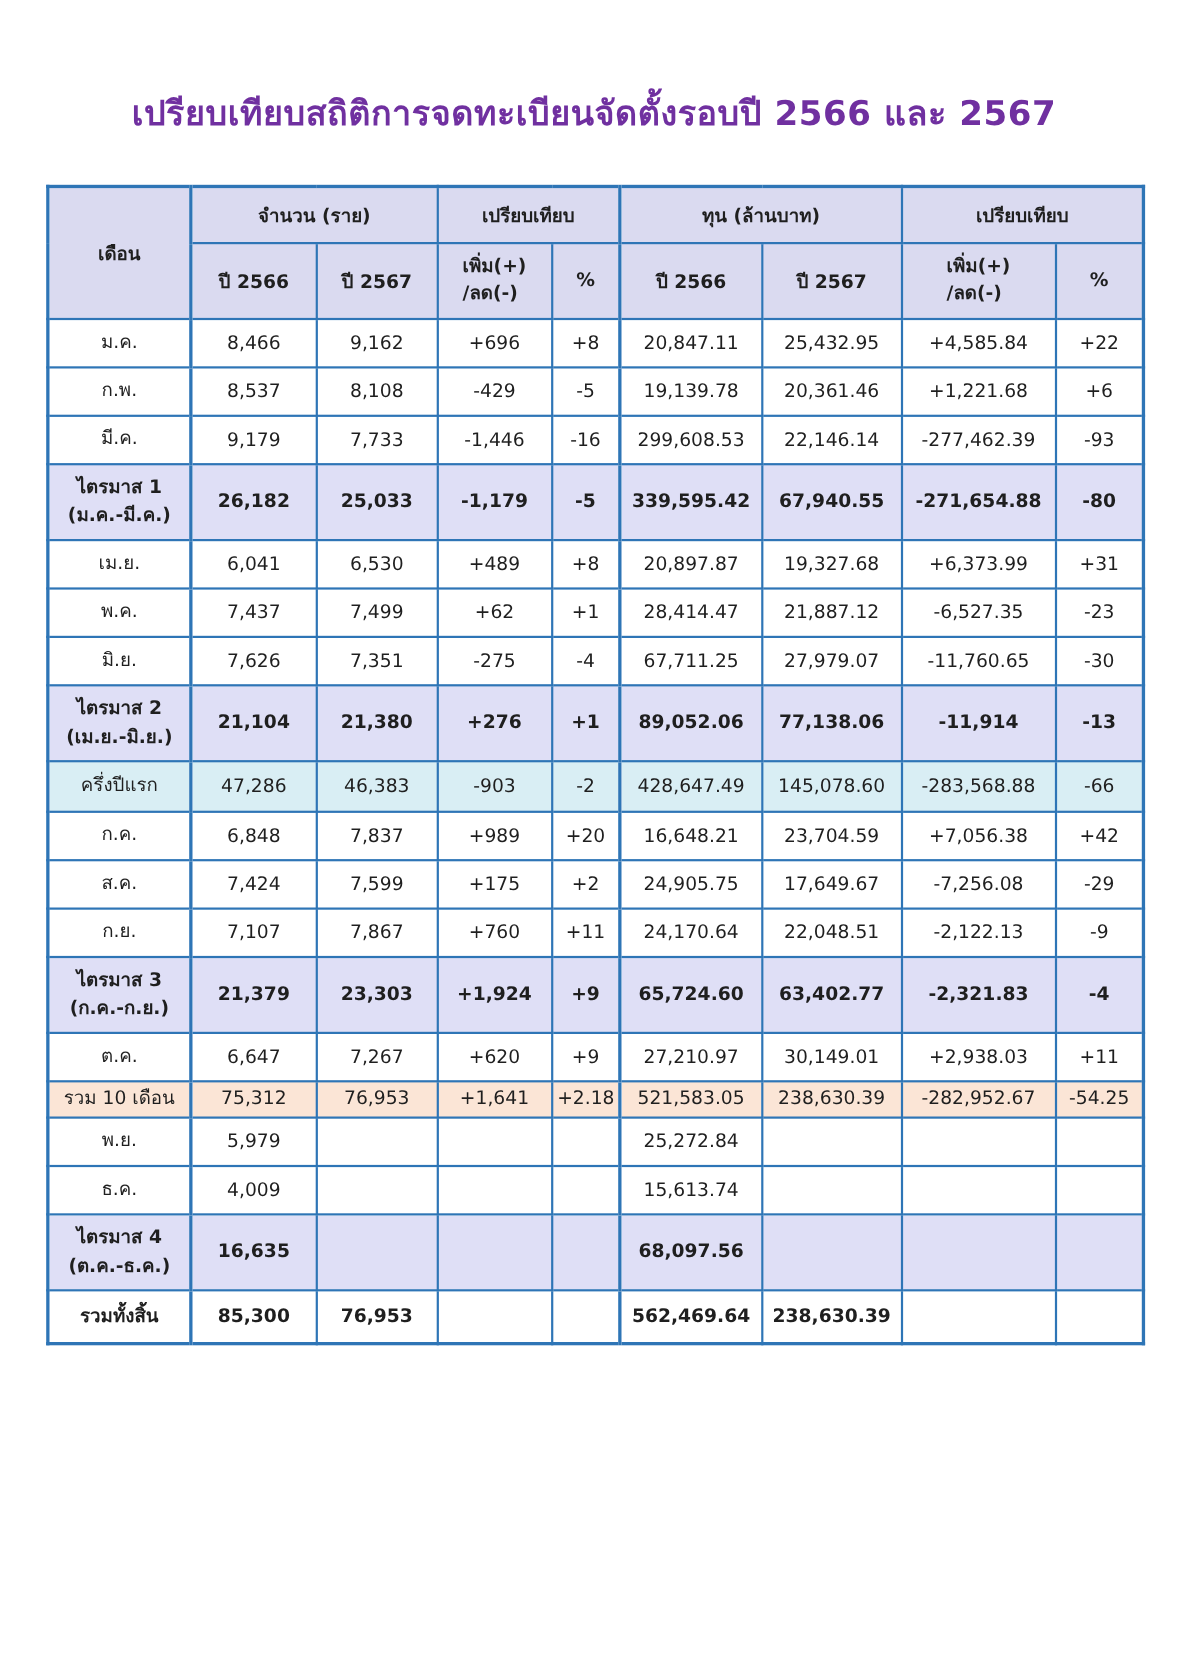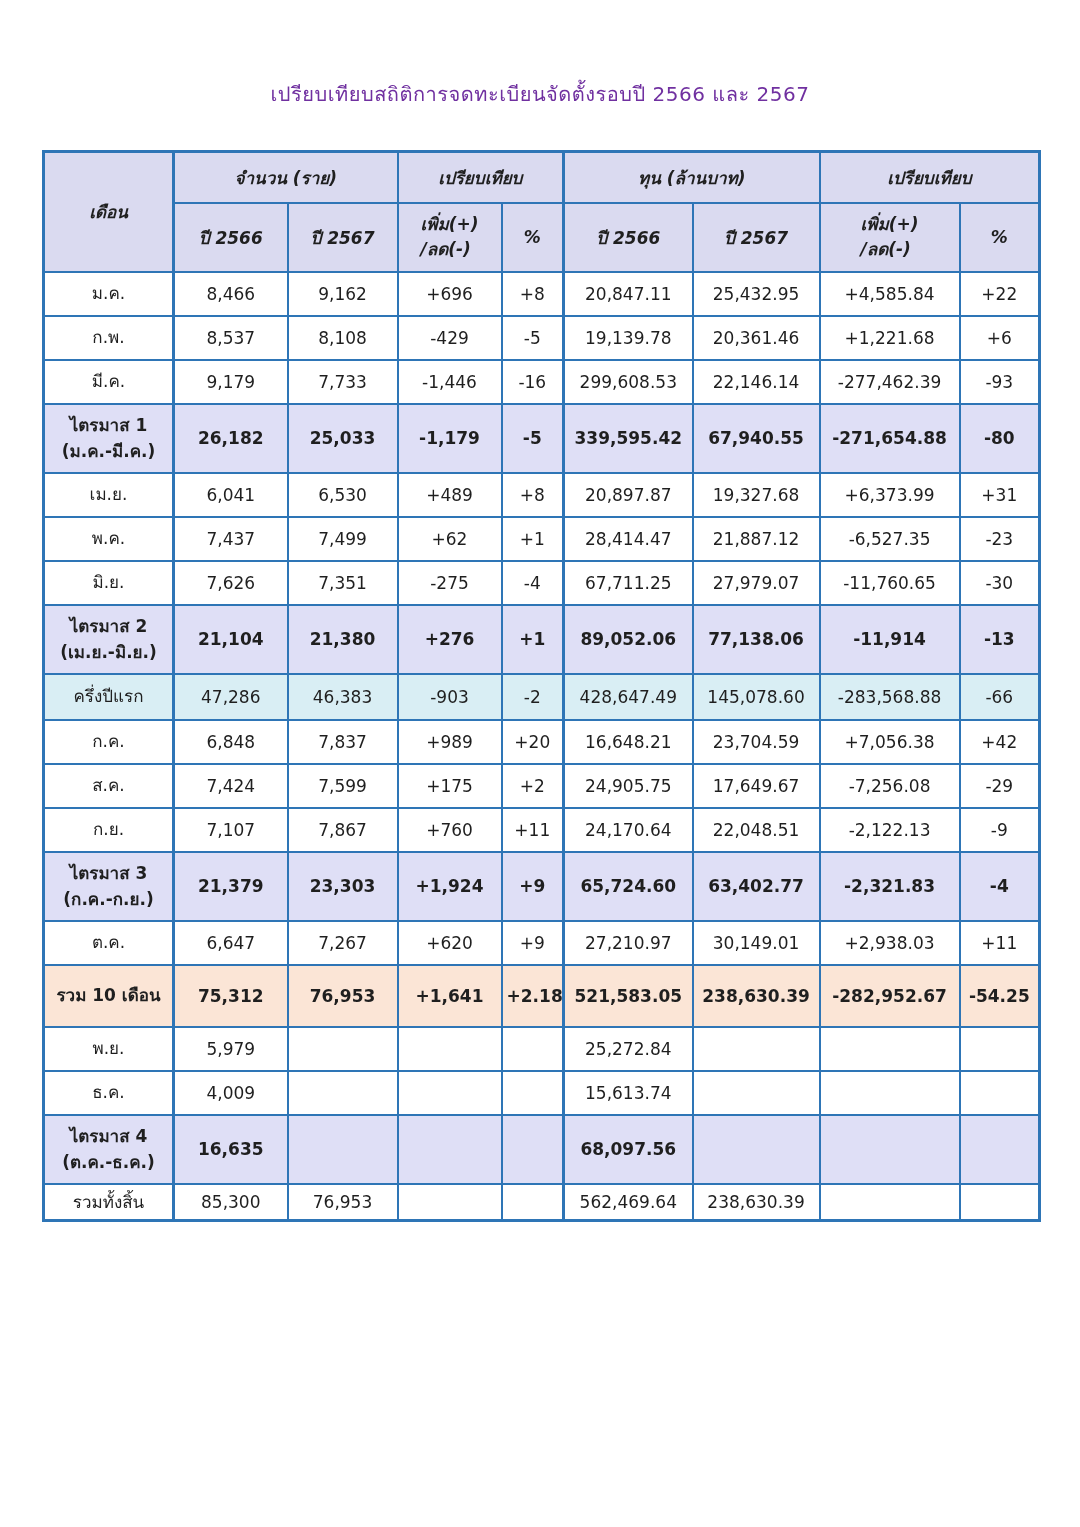--- a/index.html
+++ b/index.html
@@ -25,54 +25,53 @@
   }
   .page {
     width: 1080px;
     height: 1527px;
     padding-top: 78px;
   }
   .title {
     margin: 0;
     text-align: center;
     color: var(--title-color);
-    font-size: 20px;
-    font-weight: normal;
+    font-size: 31px;
+    font-weight: bold;
     letter-spacing: 0.5px;
   }
   table.stats-table {
     border-collapse: collapse;
     table-layout: fixed;
     width: 996px;
     margin: 40px 0 0 42px;
     border: 3px solid var(--border-color);
   }
   .stats-table th, .stats-table td {
     border: 2px solid var(--border-color);
     text-align: center;
     vertical-align: middle;
     font-size: 17px;
     padding: 2px 4px;
     overflow: hidden;
   }
   .stats-table thead th {
     background: var(--header-bg);
     font-weight: bold;
-    font-style: italic;
   }
   .hrow-1 th { height: 51px; }
   .hrow-2 th { height: 69px; }
   .gb-l { border-left: 3px solid var(--border-color) !important; }
   .change-block { display: inline-block; text-align: left; line-height: 1.5; }
   .cell-label div { line-height: 1.55; }
   tr.row-month td      { height: 44px; background: #ffffff; font-weight: normal; }
   tr.row-quarter td    { height: 69px; background: var(--quarter-bg); font-weight: bold; }
   tr.row-halfyear td   { height: 46px; background: var(--halfyear-bg); font-weight: normal; }
-  tr.row-total10 td    { height: 62px; background: var(--total10-bg); font-weight: bold; }
-  tr.row-grandtotal td { height: 37px; background: #ffffff; font-weight: normal; }
+  tr.row-total10 td    { height: 33px; background: var(--total10-bg); font-weight: normal; }
+  tr.row-grandtotal td { height: 49px; background: #ffffff; font-weight: bold; }
 </style>
 </head>
 <body>
 
 <div class="page">
 
   <h1 class="title">เปรียบเทียบสถิติการจดทะเบียนจัดตั้งรอบปี 2566 และ 2567</h1>
 
   <table class="stats-table">
     <colgroup>

